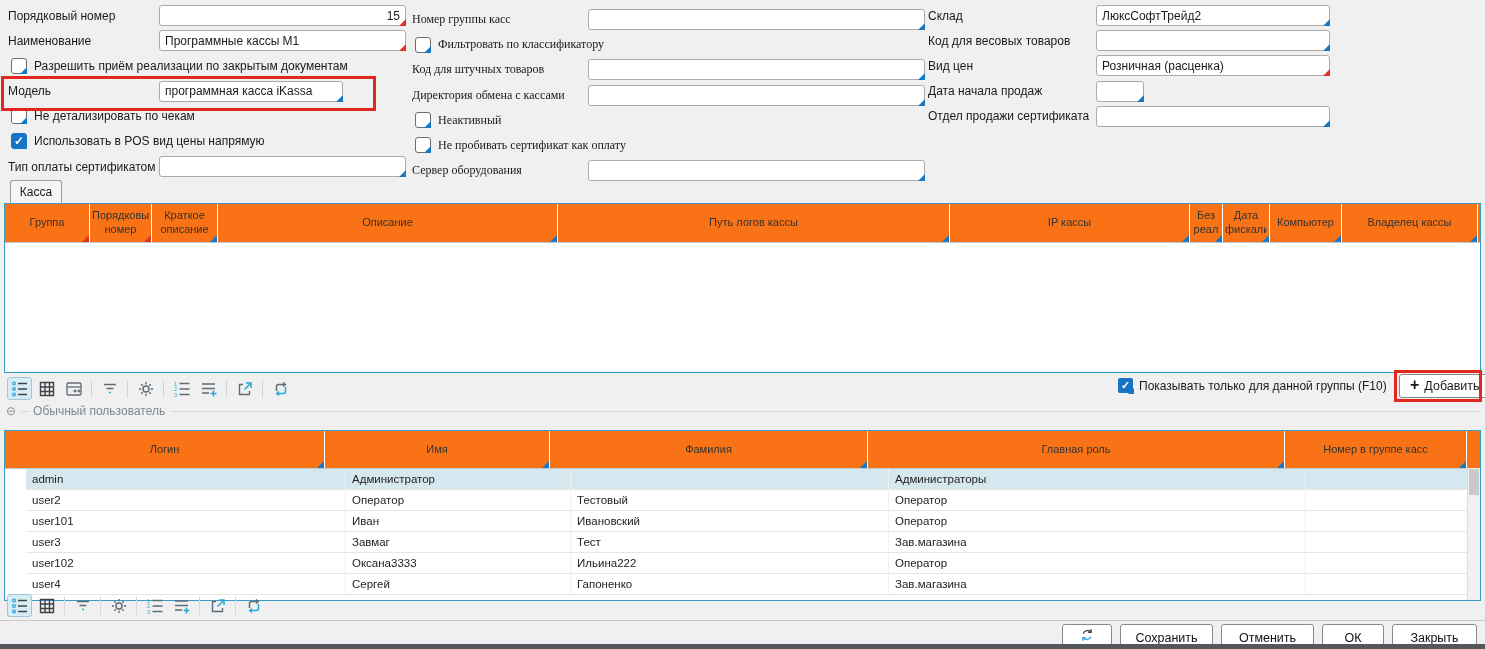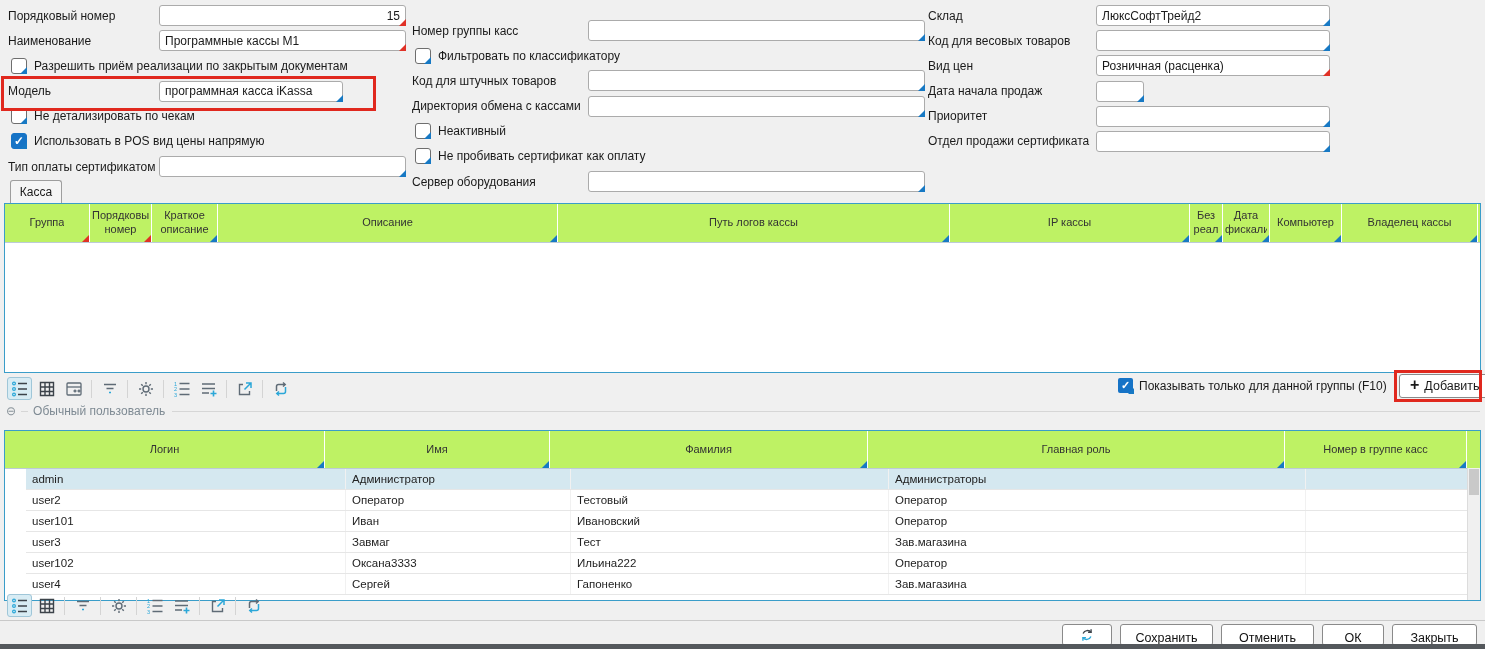--- a/index.html
+++ b/index.html
@@ -26,21 +26,21 @@
   .fcheck .mark{color:#fff;font-size:12px;font-weight:bold;line-height:1;}
   .fclabel{font-size:12px;white-space:nowrap;}
 
   
   .tab{position:absolute;left:10px;top:180px;width:52px;height:23px;background:#f5f5f5;
        border:1px solid #9e9e9e;border-bottom:none;border-radius:3px 3px 0 0;
        display:flex;align-items:center;justify-content:center;font-size:12px;box-sizing:border-box;}
 
   
   .dtable{position:absolute;background:#fff;border:1px solid #3a9dc9;box-sizing:border-box;overflow:hidden;}
-  .thead{display:flex;background:#bef264;border-bottom:1px solid #bccbd8;}
+  .thead{display:flex;background:#f97316;border-bottom:1px solid #bccbd8;}
   .th{position:relative;flex:none;display:flex;align-items:center;justify-content:center;
       box-sizing:border-box;border-right:1px solid #fff;padding:0 2px;overflow:hidden;}
   .thlabel{font-size:11px;color:#333;text-align:center;line-height:1.25;max-height:29px;overflow:hidden;}
   .th .corner{right:0;bottom:0;}
   .tbody{background:#fff;}
   .trow{display:flex;border-bottom:1px solid #e6e6e6;height:20px;margin-left:21px;}
   .trow.selected{background:#d5e8f0;}
   .td{flex:none;box-sizing:border-box;font-size:11.5px;color:#222;padding:0 6px;
       display:flex;align-items:center;white-space:nowrap;overflow:hidden;border-right:1px solid #f1f1f1;}
   .vscroll{position:absolute;right:0;width:13px;background:#f0f0f0;border-left:1px solid #dcdcdc;box-sizing:border-box;}
@@ -131,21 +131,21 @@
         <span class="fclabel">Использовать в POS вид цены напрямую</span>
       </div>
       <div class="frow">
         <span class="flabel" style="width: 147px;">Тип оплаты сертификатом</span>
         <span class="finput">
           <span class="fval"></span>
           <i class="corner blue"></i>
         </span>
       </div>
     </div>
-  <div class="abs form-col" style="left:412px;top:20px;width:513px;">
+  <div class="abs form-col" style="left:412px;top:9px;width:513px;font-family:Liberation Serif, serif;">
       <div class="frow">
         <span class="flabel" style="width: 172px;">Номер группы касс</span>
         <span class="finput">
           <span class="fval"></span>
           <i class="corner blue"></i>
         </span>
       </div>
       <div class="frow">
         <span class="fcheck">
           <span class="mark"></span>
@@ -207,27 +207,20 @@
       <div class="frow">
         <span class="flabel" style="width: 164px;">Вид цен</span>
         <span class="finput">
           <span class="fval">Розничная (расценка)</span>
           <i class="corner red"></i>
         </span>
       </div>
       <div class="frow">
         <span class="flabel" style="width: 164px;">Дата начала продаж</span>
         <span class="finput" style="flex: 0 0 auto; width: 48px;">
-          <span class="fval"></span>
-          <i class="corner blue"></i>
-        </span>
-      </div>
-      <div class="frow">
-        <span class="flabel" style="width: 164px;">Приоритет</span>
-        <span class="finput">
           <span class="fval"></span>
           <i class="corner blue"></i>
         </span>
       </div>
       <div class="frow">
         <span class="flabel" style="width: 164px;">Отдел продажи сертификата</span>
         <span class="finput">
           <span class="fval"></span>
           <i class="corner blue"></i>
         </span>

